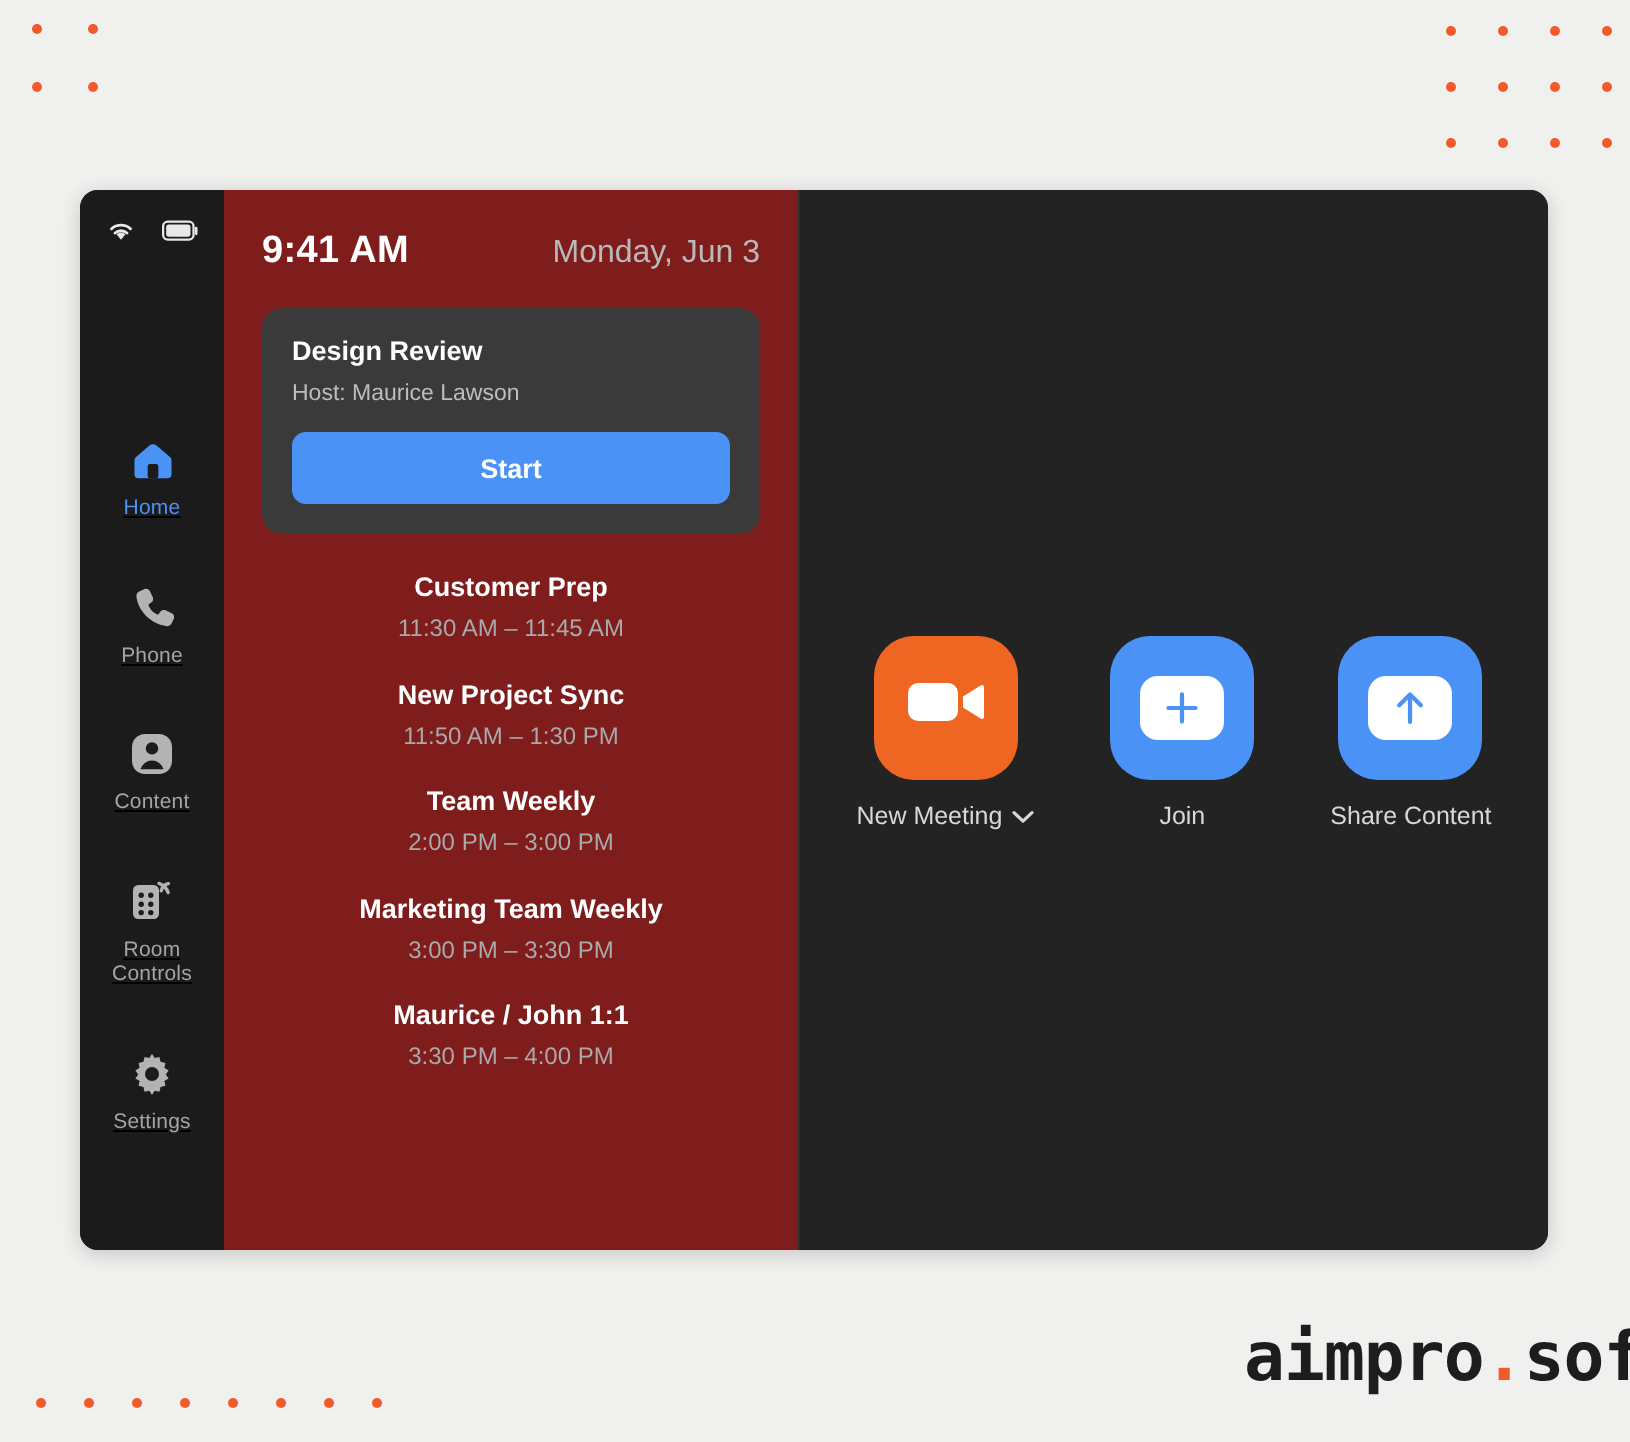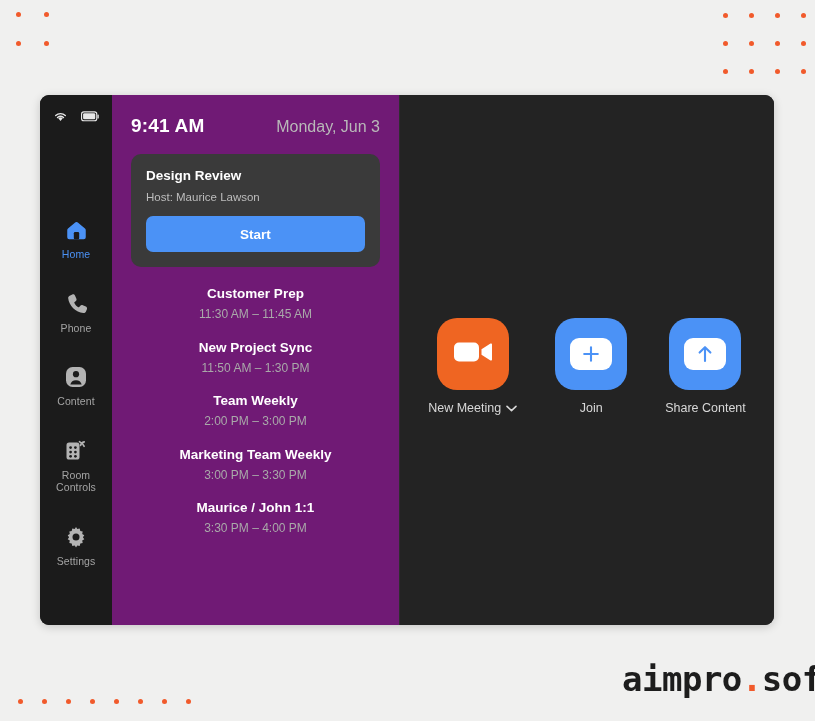--- a/index.html
+++ b/index.html
@@ -33,35 +33,35 @@
     display: flex; flex-direction: column; align-items: center;
     padding-top: 9px;
   }
   .statusbar {
     width: 100%; display: flex; align-items: center; justify-content: center;
     gap: 13px; height: 26px;
   }
   .wifi-ic { display: block; }
   .batt-ic { display: block; }
 
-  .nav { margin-top: 88px; display: flex; flex-direction: column; align-items: center; gap: 31px; width: 100%; }
+  .nav { margin-top: 88px; display: flex; flex-direction: column; align-items: center; gap: 31px; width: 100%; text-decoration: underline; }
   .nav-item {
     display: flex; flex-direction: column; align-items: center;
     gap: 6px; width: 100%; cursor: pointer;
   }
   .nav-ic { height: 24px; display: flex; align-items: center; justify-content: center; }
   .nav-lb {
     font-size: 10.5px; color: #a4a4a4; text-align: center; line-height: 12.5px;
     letter-spacing: .1px;
   }
   .nav-item.active .nav-lb { color: #4b92f6; }
 
   
   .schedule {
-    width: 288px; flex: 0 0 288px; background: #701a75;
+    width: 288px; flex: 0 0 288px; background: #7f1d1d;
     border-right: 1px solid #2e2e2e;
     padding: 20px 19px 16px 19px; position: relative; overflow: hidden;
   }
   .sched-head { display: flex; align-items: baseline; justify-content: space-between; margin-bottom: 17px; }
   .clock { font-size: 19px; font-weight: bold; color: #ffffff; letter-spacing: .2px; }
   .date { font-size: 16px; color: #b9b9b9; }
 
   .card {
     background: #3a3a3a; border-radius: 10px; padding: 14px 15px 15px 15px;
     margin-bottom: 19px;

